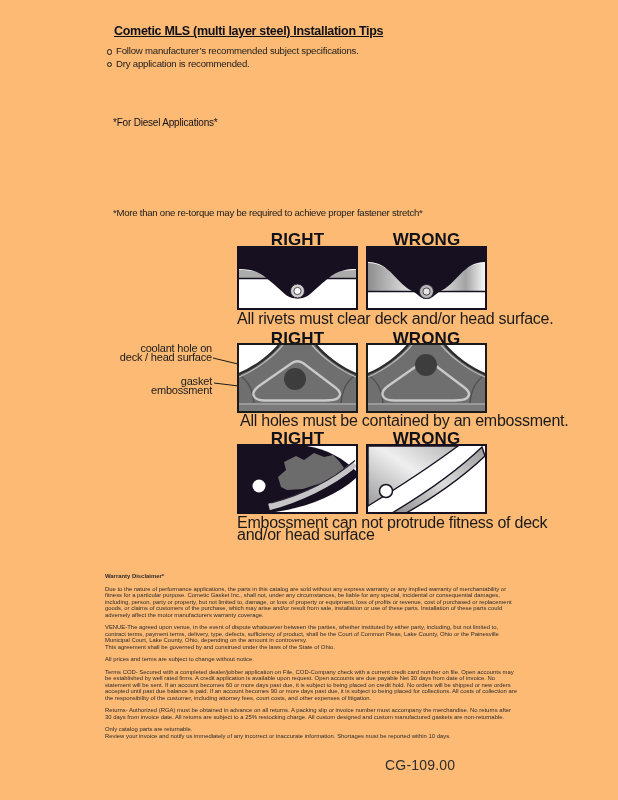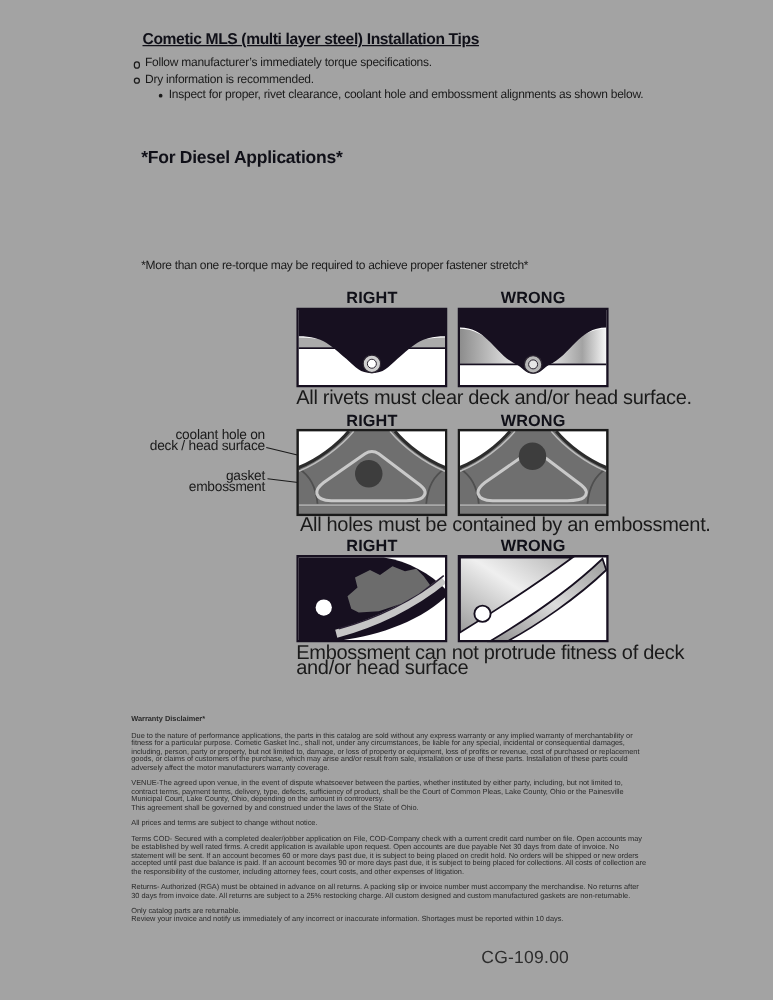--- a/index.html
+++ b/index.html
@@ -1,17 +1,17 @@
 <!DOCTYPE html>
 <html><head>
 <meta charset="utf-8">
 <style>
   html,body { margin:0; padding:0; background:#fff; }
   .page {
-    position:relative; width:618px; height:800px; background:#a3a3a3;
+    position:relative; width:618px; height:800px; background:#fdba74;
     font-family:"Liberation Sans", sans-serif; color:#141414; overflow:hidden;
   }
   .title {
     position:absolute; left:114px; top:24px; margin:0;
     font-size:12.5px; font-weight:bold; letter-spacing:-0.3px;
     text-decoration:underline; color:#101018;
   }
   .bullets {
     position:absolute; left:108px; top:45px; margin:0; padding:0; list-style:none;
     font-size:9.6px; letter-spacing:-0.2px; line-height:12.6px; color:#1a1a1a;
@@ -20,35 +20,35 @@
   .bullets li.main::before {
     content:""; position:absolute; left:-1px; top:4.2px; width:3.4px; height:3.4px;
     border:0.9px solid #1a1a1a; border-radius:50%; background:transparent;
   }
   .bullets li.sub { margin-left:19px; }
   .bullets li.sub::before {
     content:""; position:absolute; left:0px; top:4.8px; width:3.4px; height:3.4px;
     border-radius:50%; background:#1a1a1a;
   }
   .diesel-heading {
-    position:absolute; left:113px; top:117px; font-size:14px; font-weight:bold;
+    position:absolute; left:113px; top:117px; font-size:10px; font-weight:normal;
     letter-spacing:-0.2px; color:#101018;
   }
   .para {
     position:absolute; left:113px; width:408px; margin:0;
     font-size:9.6px; line-height:12.5px; letter-spacing:-0.25px;
     white-space:pre-line; color:#1a1a1a;
   }
   .p1 { top:134px; }
   .p2 { top:166px; }
   .p3 { top:207px; }
 
   .fig-label {
     position:absolute; width:121px; text-align:center;
-    font-size:13px; font-weight:bold; letter-spacing:0.1px; color:#101018;
+    font-size:17px; font-weight:bold; letter-spacing:0.1px; color:#101018;
   }
   .fl-left  { left:237px; }
   .fl-right { left:366px; }
   .f1 .fig-label { top:230px; }
   .f2 .fig-label { top:329px; }
   .f3 .fig-label { top:429px; }
 
   .fig-box { position:absolute; width:121px; display:block; }
   .fb-left  { left:237px; }
   .fb-right { left:366px; }
@@ -84,23 +84,22 @@
   }
 </style>
 </head>
 <body>
 
 <div class="page">
 
   <h1 class="title">Cometic MLS (multi layer steel) Installation Tips</h1>
 
   <ul class="bullets">
-    <li class="main">Follow manufacturer’s immediately torque specifications.</li>
-    <li class="main">Dry information is recommended.</li>
-    <li class="sub">Inspect for proper, rivet clearance, coolant hole and embossment alignments as shown below.</li>
+    <li class="main">Follow manufacturer’s recommended subject specifications.</li>
+    <li class="main">Dry application is recommended.</li>
   </ul>
 
   <div class="diesel-heading">*For Diesel Applications*</div>
   <p class="para p3">*More than one re-torque may be required to achieve proper fastener stretch*</p>
 
   <div class="f1">
     <div class="fig-label fl-left">RIGHT</div>
     <div class="fig-label fl-right">WRONG</div>
 
     <svg class="fig-box fb-left" viewBox="0 0 121 64">

